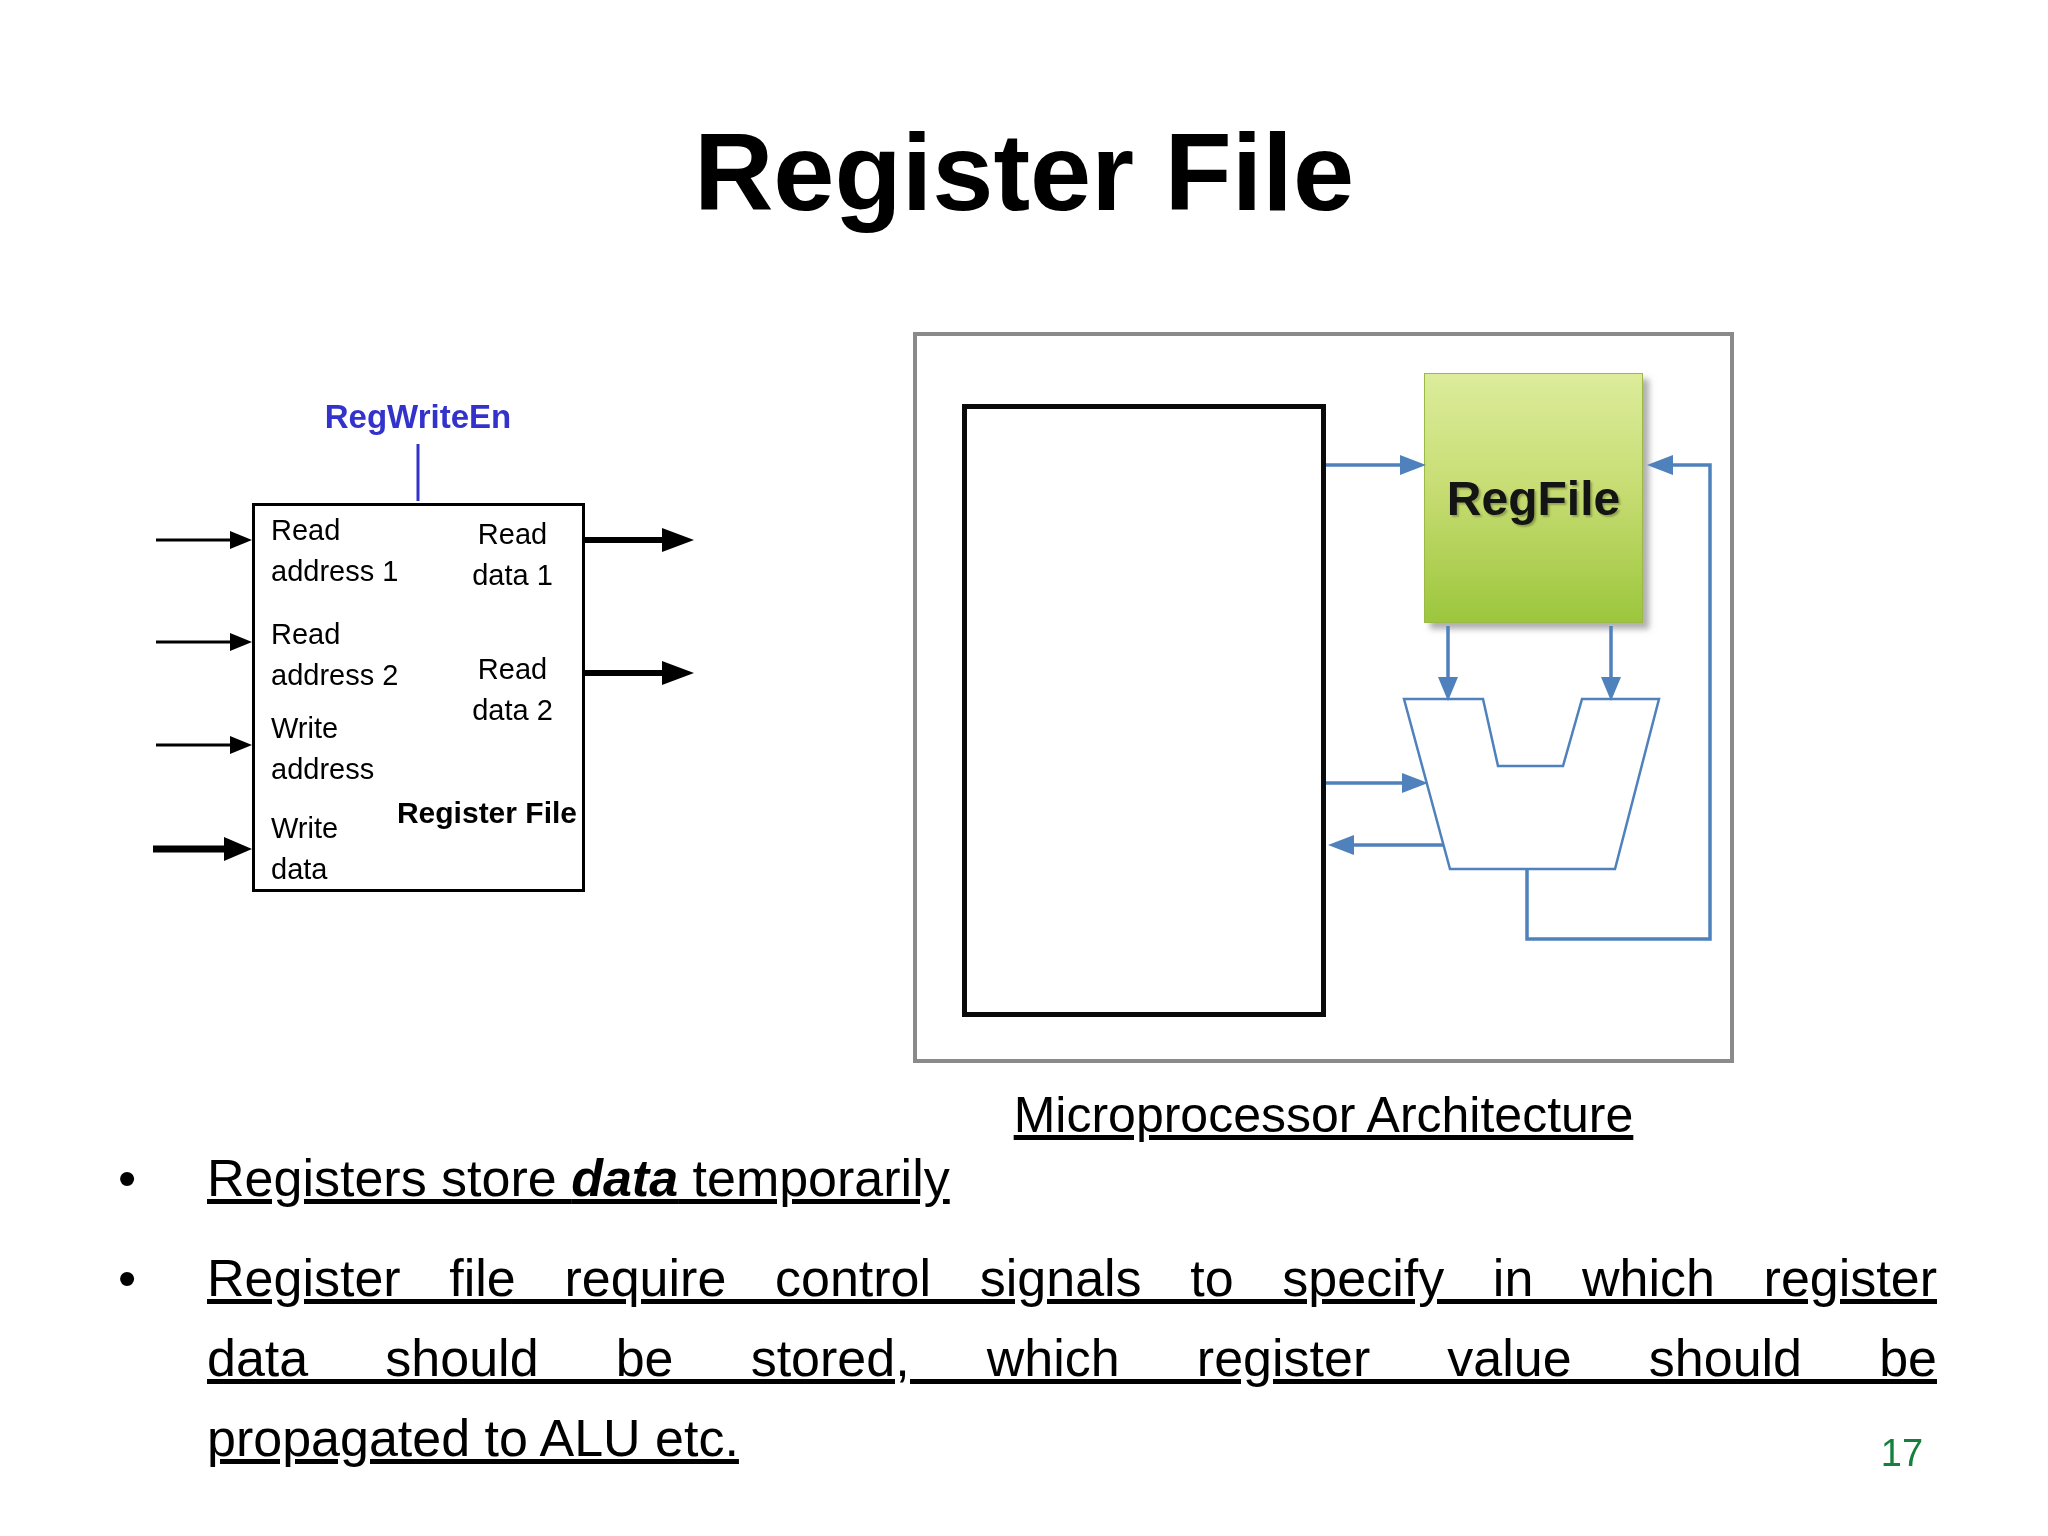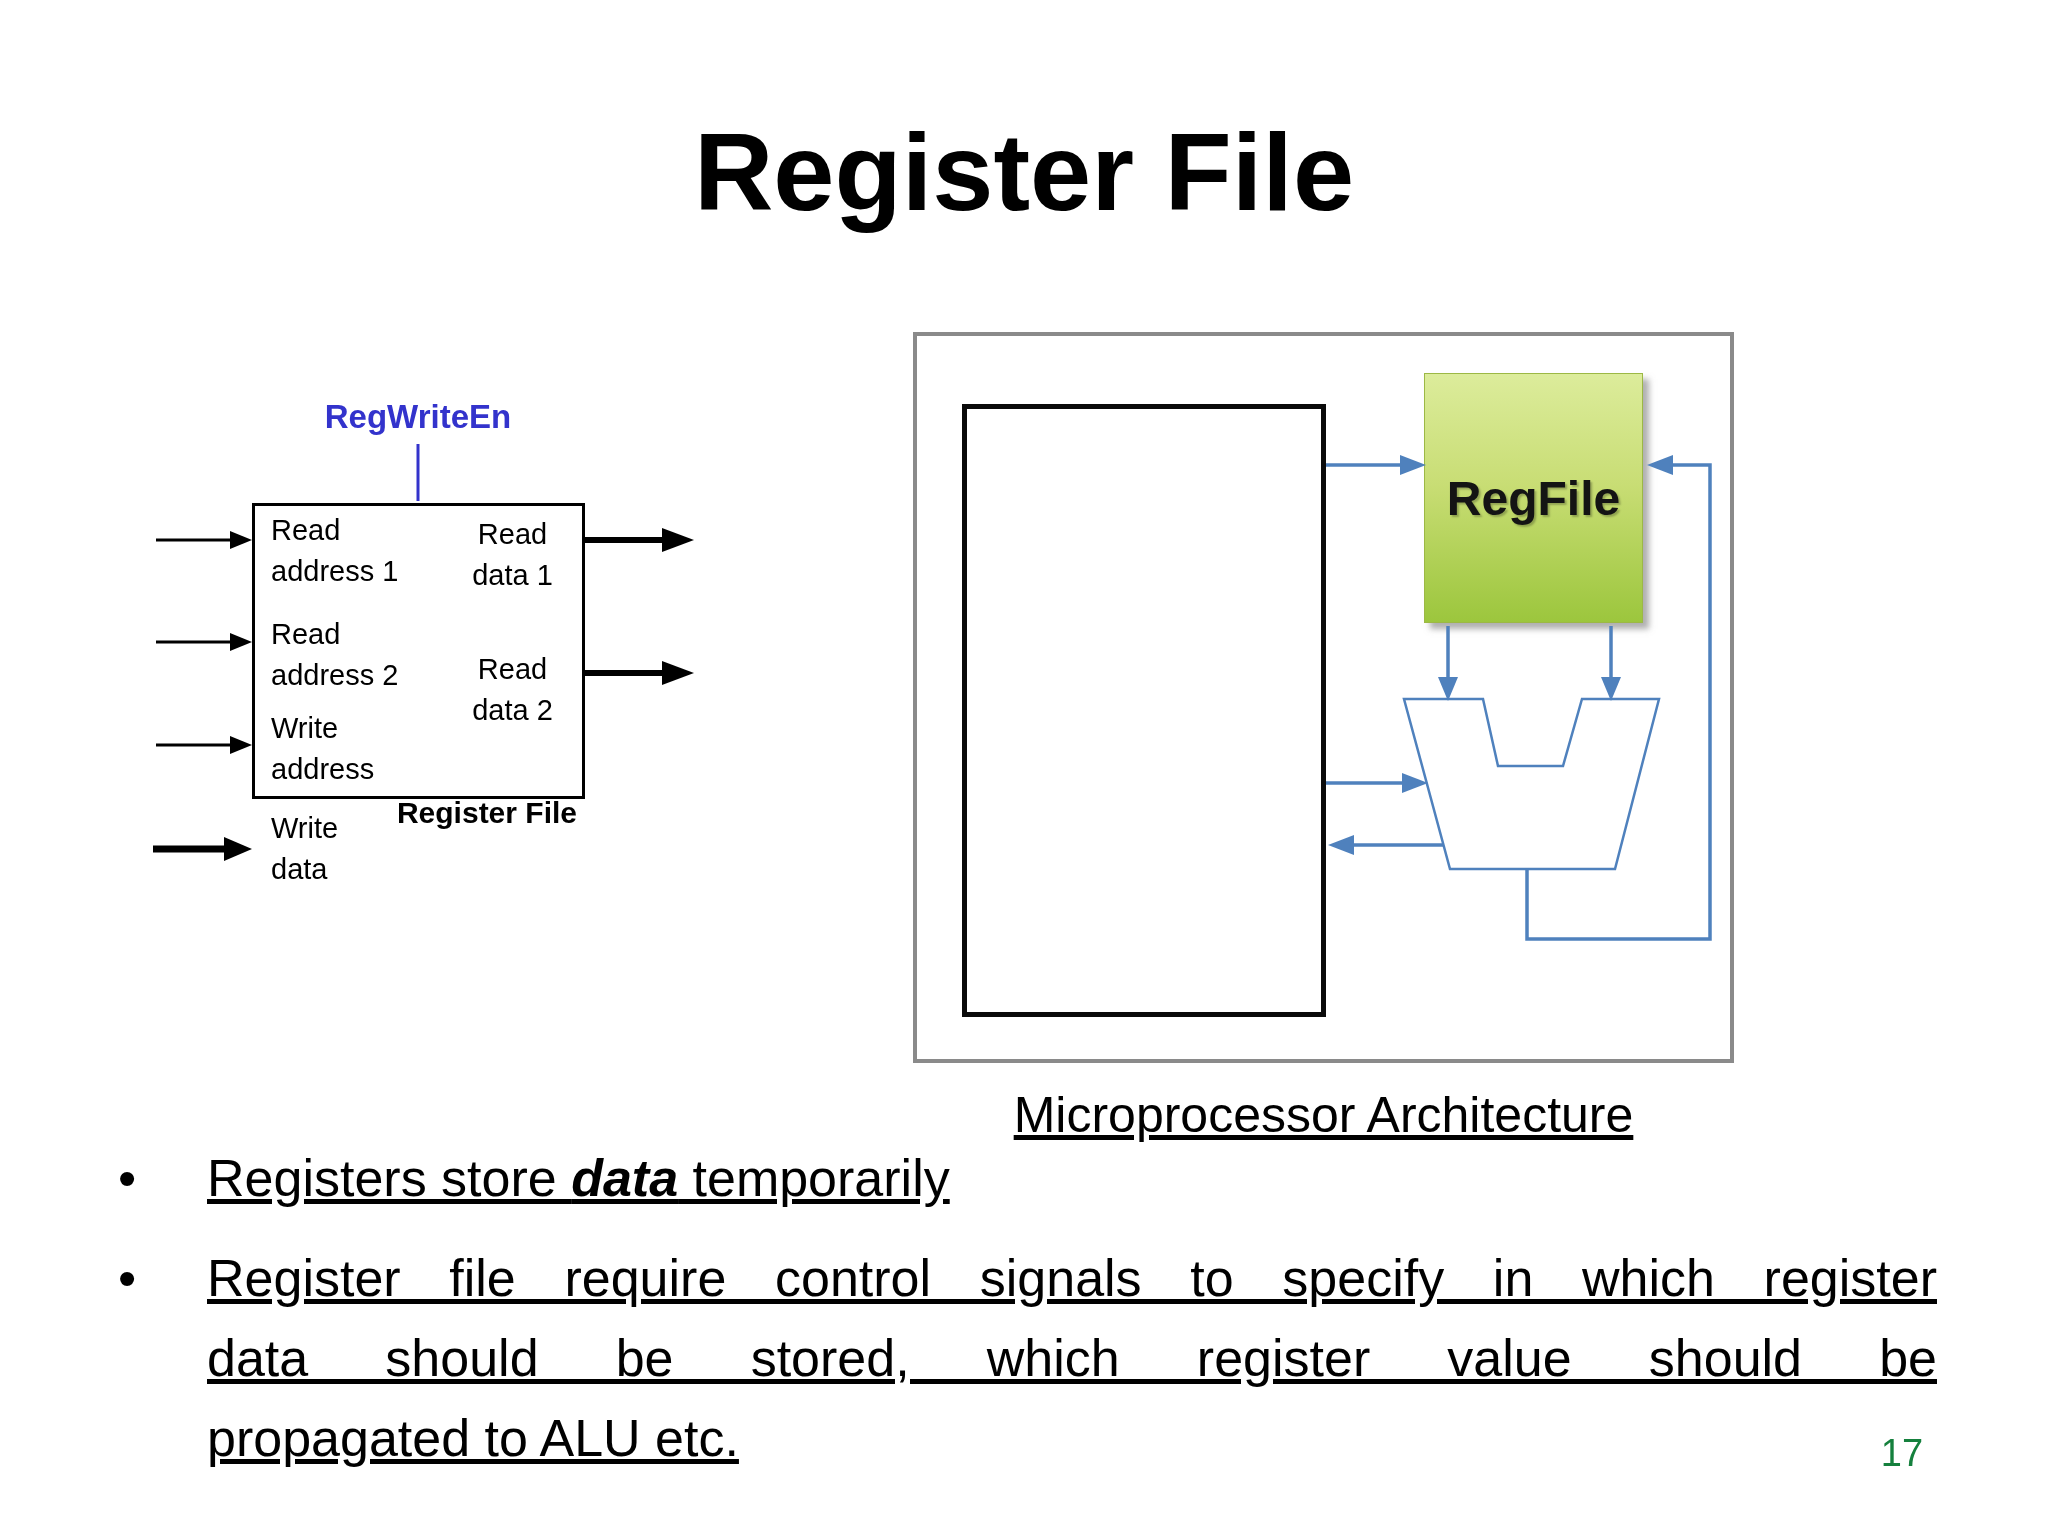--- a/index.html
+++ b/index.html
@@ -9,21 +9,21 @@
   }
   .abs{position:absolute;}
   
   .title{
     left:0;top:106px;width:2048px;text-align:center;
     font-size:110px;font-weight:bold;line-height:1.2;letter-spacing:0px;
   }
   
   .rw-label{left:312px;top:398px;width:212px;text-align:center;font-size:33px;}
   .rf-box{
-    left:252px;top:503px;width:333px;height:296px;
+    left:252px;top:503px;width:333px;height:389px;
     border:3px solid #000;box-sizing:border-box;background:#fff;
   }
   .port{position:absolute;font-size:29px;line-height:41px;white-space:pre-line;}
   .port.center{text-align:center;}
   .rf-box-title{position:absolute;left:130px;top:290px;width:192px;
     font-size:30px;font-weight:bold;text-align:right;}
   
   .mp-frame{
     left:913px;top:332px;width:821px;height:731px;
     border:4px solid #8a8a8a;box-sizing:border-box;background:#fff;padding-left:12px;

